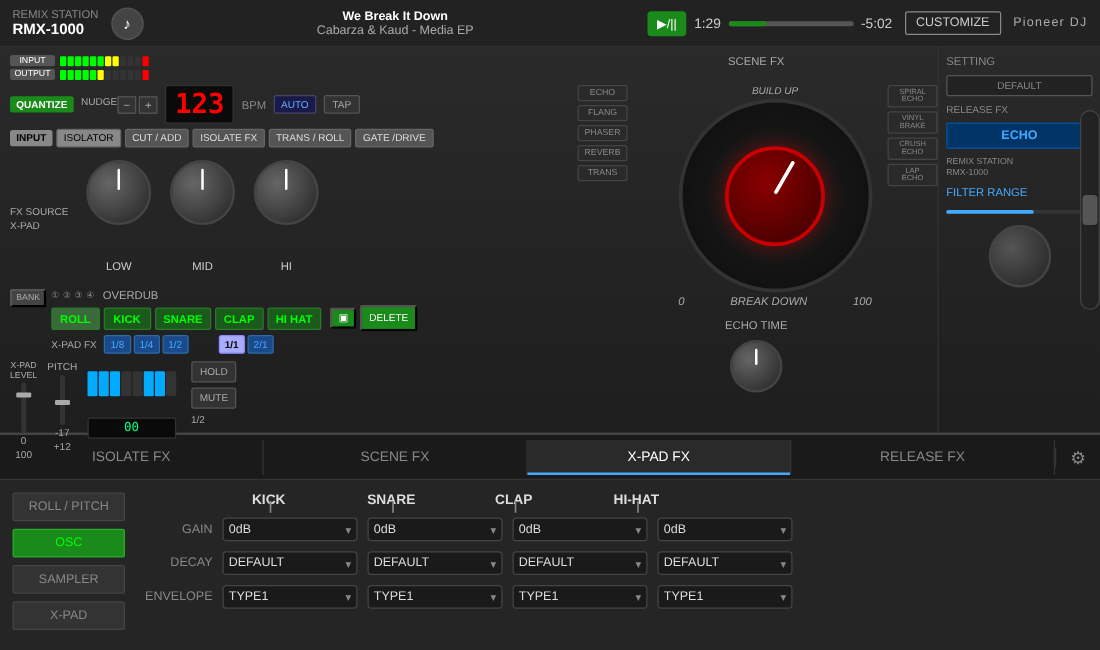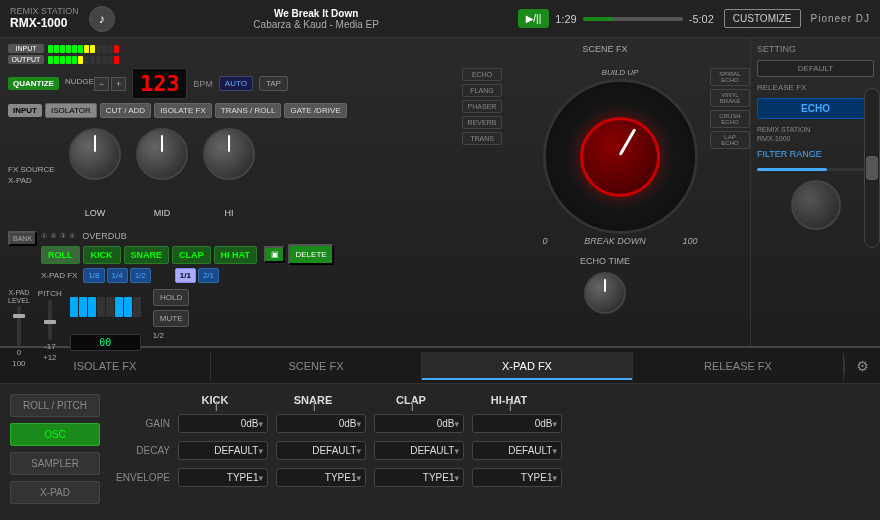--- a/index.html
+++ b/index.html
@@ -374,25 +374,25 @@
       bottom: -5px; left: 50%;
       color: #888; font-size: 10px;
     }
     .param-row {
       display: flex; align-items: center; gap: 8px; margin-bottom: 8px;
     }
     .param-label {
       width: 60px; font-size: 10px; color: #888; text-align: right;
     }
     .param-select {
-      width: 90px;
+      width: 108px;
       background: #1a1a1a; color: #ddd;
       border: 1px solid #444; border-radius: 3px;
       font-size: 10px; padding: 3px 4px;
-      display: flex; align-items: center; justify-content: flex-end;
+      display: flex; align-items: center; justify-content: space-between;
       cursor: pointer;
     }
     .param-select-arrow { color: #888; font-size: 9px; }
   </style>
 </head>
 <body>
 
 <div class="top-bar">
   <div>
     <div class="remix-label">REMIX STATION</div>

